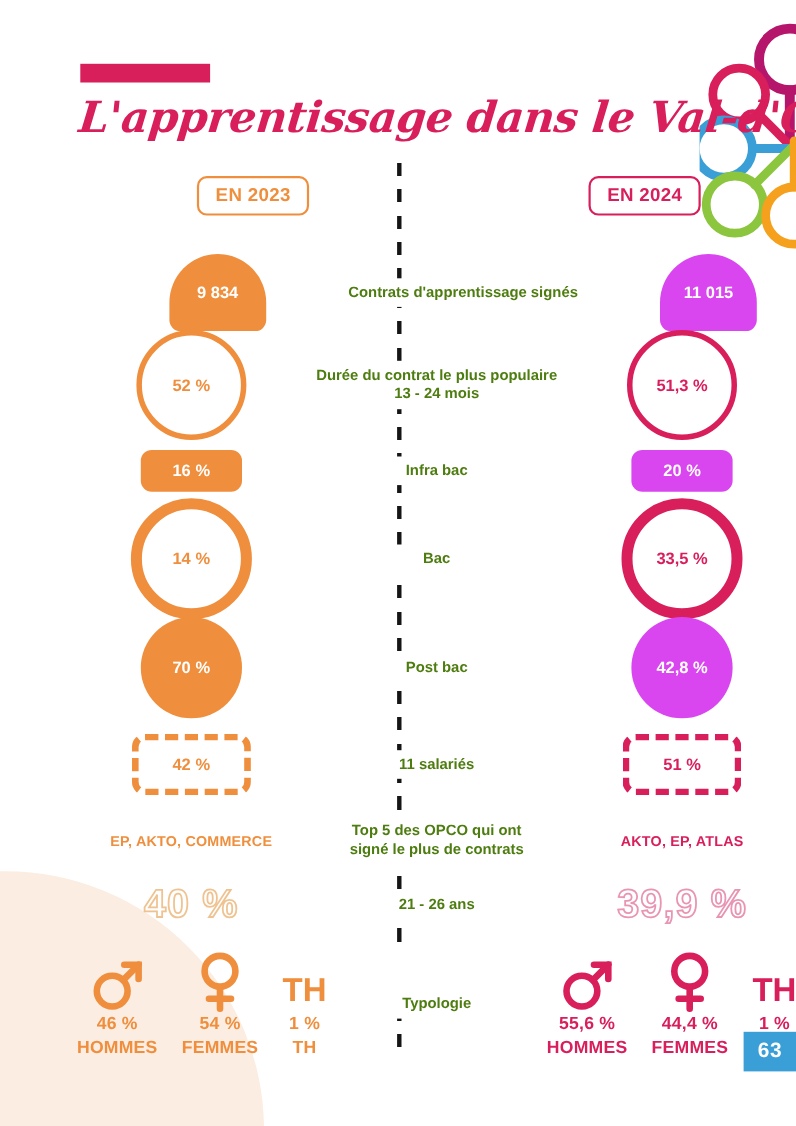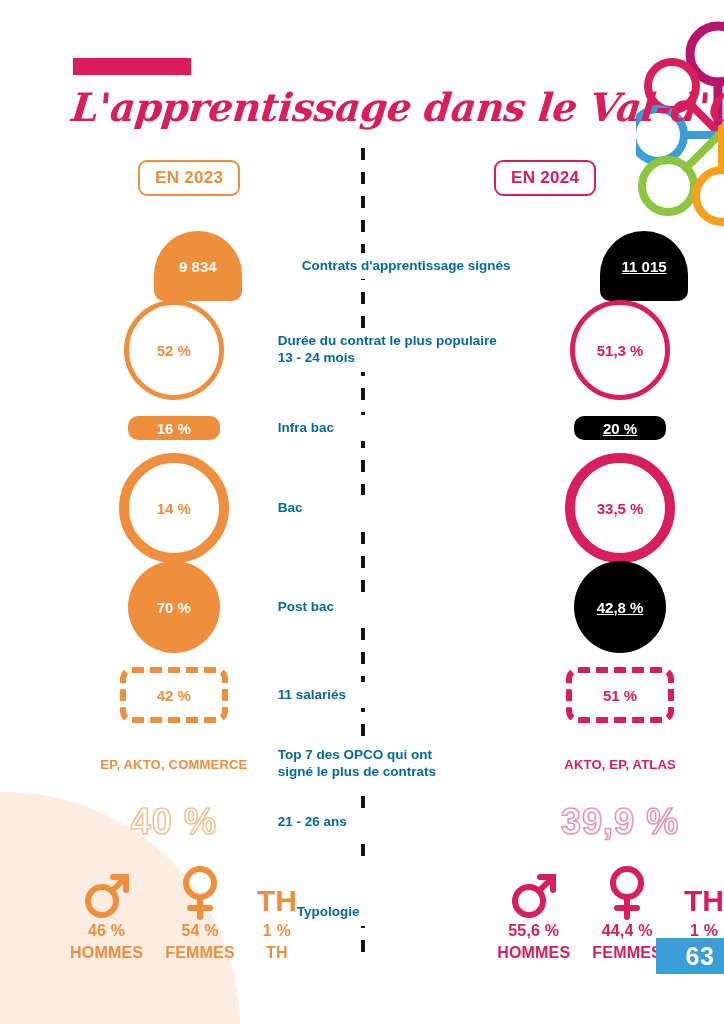--- a/index.html
+++ b/index.html
@@ -15,23 +15,22 @@
     position:absolute;left:-230px;top:792px;
     width:470px;height:470px;border-radius:50%;
     background:#FBEDE1;
     z-index:0;
   }
   .logo-mark{position:absolute;left:636px;top:18px;width:100px;height:216px;z-index:1;}
   .page-badge{
     position:absolute;right:0;top:938px;width:48px;height:36px;
     background:#3A9FD6;color:#ffffff;
     display:flex;align-items:center;justify-content:center;
-    font-size:25px;font-weight:bold;letter-spacing:.5px;
+    font-size:19px;font-weight:bold;letter-spacing:.5px;
     z-index:4;
-    padding-left:20px;
   }
 
   .stage{position:absolute;inset:0;z-index:2;}
 
   
   .top-bar{position:absolute;left:73px;top:58px;width:118px;height:17px;background:#D81E5B;}
   .main-title{
     position:absolute;left:72px;top:84px;width:560px;
     color:#D81E5B;
     font-family:"DejaVu Serif", serif;
@@ -40,58 +39,58 @@
     transform:skewX(-6deg);
     white-space:nowrap;
   }
 
   
   .year-badge{
     position:absolute;top:160px;
     height:32px;padding:0 15px;
     border:2px solid;border-radius:9px;
     display:flex;align-items:center;justify-content:center;
-    font-size:17px;font-weight:bold;letter-spacing:.3px;
+    font-size:17px;font-weight:bold;letter-spacing:.3px;margin-left:41px;
   }
   .year-left{left:138px;color:#EF8E3C;border-color:#EF8E3C;}
   .year-right{left:494px;color:#D81E5B;border-color:#D81E5B;}
 
   
   .rail{
     position:absolute;left:361px;top:148px;width:4px;height:810px;
     background:repeating-linear-gradient(to bottom,#151515 0 12px,transparent 12px 24px);
   }
 
   
   .row{position:absolute;left:0;width:724px;display:flex;align-items:center;}
   .cell{width:230px;display:flex;align-items:center;justify-content:center;position:relative;}
   .cell.left{margin-left:70px;}
   .mid{
-    width:264px;text-align:left;color:#0369a1;
+    width:264px;text-align:center;color:#4d7c0f;
     font-size:13.5px;line-height:1.25;font-weight:bold;
     position:relative;z-index:3;
     background:#ffffff;padding:5px 0;
   }
 
   
   .shape{
     display:flex;align-items:center;justify-content:center;
     font-weight:bold;text-align:center;line-height:1;
   }
   .dome{width:88px;height:70px;border-radius:44px 44px 10px 10px;color:#fff;font-size:15px;}
   .ring-thin{width:90px;height:90px;border-radius:50%;border:5px solid;background:#fff;font-size:15px;}
   .ring-thick{width:90px;height:90px;border-radius:50%;border:10px solid;background:#fff;font-size:15px;}
-  .pill{width:92px;height:24px;border-radius:10px;color:#fff;font-size:15px;}
+  .pill{width:92px;height:38px;border-radius:10px;color:#fff;font-size:15px;}
   .disc{width:92px;height:92px;border-radius:50%;color:#fff;font-size:15px;}
   .dashed-box{
     width:96px;height:44px;border-radius:12px;background:#fff;font-size:15px;
     border:6px dashed;
   }
 
-  .or-bg{background:#EF8E3C;}   .cr-bg{background:#000000;text-decoration:underline;}
+  .or-bg{background:#EF8E3C;}   .cr-bg{background:#d946ef;}
   .or-fg{color:#EF8E3C;}        .cr-fg{color:#D81E5B;}
   .or-bd{border-color:#EF8E3C;} .cr-bd{border-color:#D81E5B;}
 
   
   .opco{font-size:13px;font-weight:bold;letter-spacing:.2px;white-space:nowrap;}
 
   
   .hollow{
     font-size:36px;font-weight:bold;letter-spacing:1px;
     color:transparent;
@@ -212,21 +211,21 @@
     <div class="cell">
       <div class="shape dashed-box cr-bd cr-fg">51 %</div>
     </div>
   </div>
 
   <div class="row" style="top:742px;height:44px;">
     <div class="cell left">
       <div class="opco or-fg">EP, AKTO, COMMERCE</div>
     </div>
     <div class="mid">
-      <div>Top 7 des OPCO qui ont</div>
+      <div>Top 5 des OPCO qui ont</div>
       <div>signé le plus de contrats</div>
     </div>
     <div class="cell">
       <div class="opco cr-fg">AKTO, EP, ATLAS</div>
     </div>
   </div>
 
   <div class="row" style="top:800px;height:44px;">
     <div class="cell left">
       <div class="hollow or">40 %</div>

